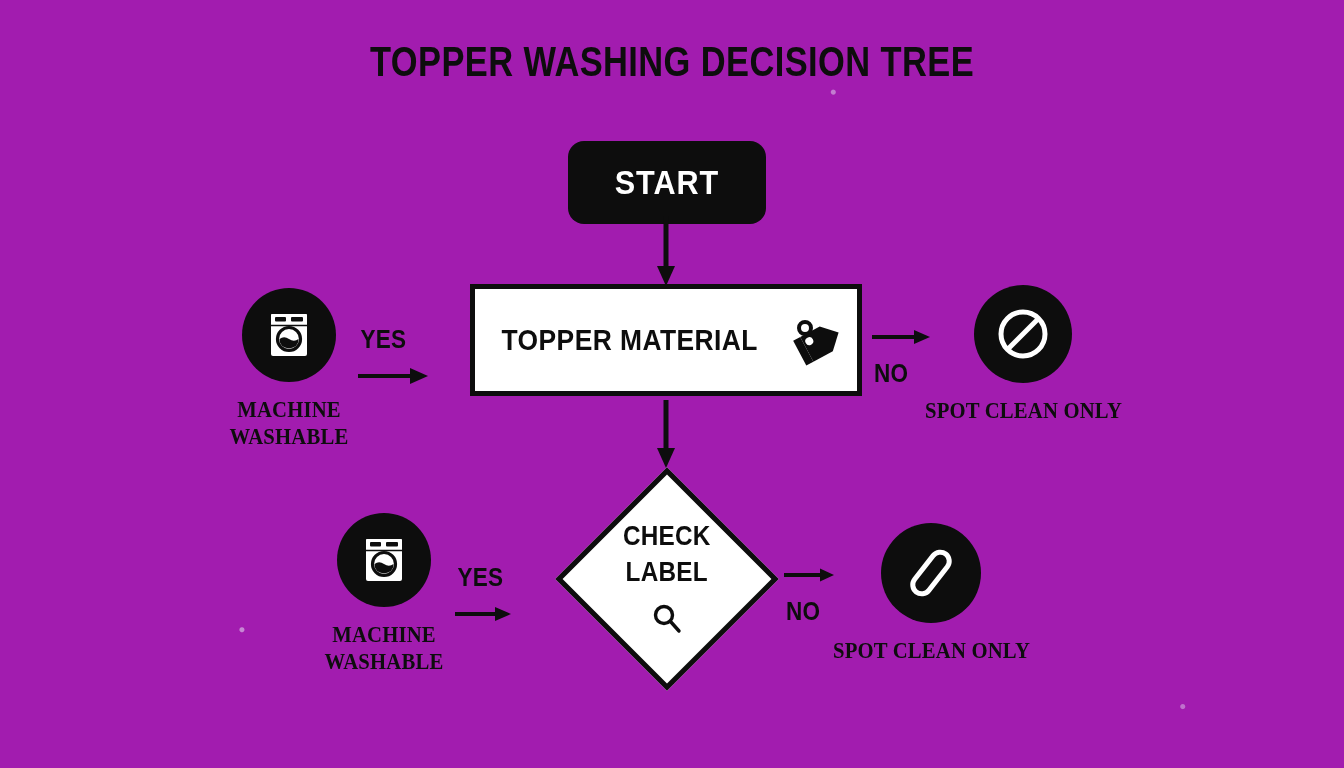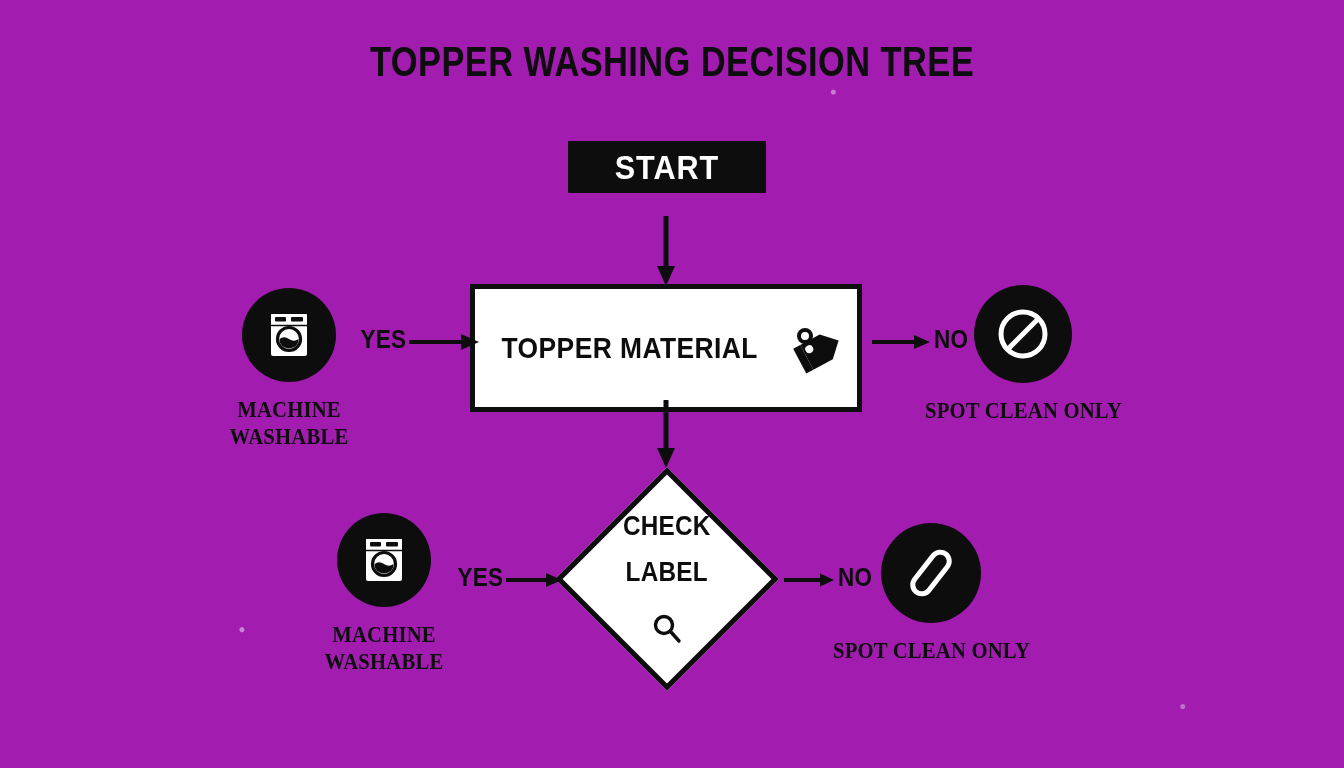--- a/index.html
+++ b/index.html
@@ -38,42 +38,42 @@
     color: #0d0d0d;
     white-space: nowrap;
   }
 
   
   .start-box {
     position: absolute;
     left: 568px;
     top: 141px;
     width: 198px;
-    height: 52px;
+    height: 83px;
     background: #0d0d0d;
-    border-radius: 1px;
+    border-radius: 16px;
     display: flex;
     align-items: center;
     justify-content: center;
   }
   .start-label {
     color: #ffffff;
     font-weight: bold;
     font-size: 34px;
     letter-spacing: 1px;
     transform: scaleX(0.9);
   }
 
   
   .rect-node {
     position: absolute;
     left: 470px;
     top: 284px;
     width: 392px;
-    height: 128px;
+    height: 112px;
     border: 5px solid #0d0d0d;
     background: #ffffff;
     box-sizing: border-box;
     display: flex;
     align-items: center;
     justify-content: center;
     gap: 16px;
   }
   .rect-label {
     font-weight: bold;
@@ -108,21 +108,21 @@
   .diamond-content {
     position: absolute;
     left: 0;
     top: 0;
     width: 100%;
     height: 100%;
     display: flex;
     flex-direction: column;
     align-items: center;
     justify-content: center;
-    gap: 16px;
+    gap: 6px;
   }
   .diamond-line {
     font-weight: bold;
     font-size: 27px;
     line-height: 1.12;
     letter-spacing: 0.3px;
     transform: scaleX(0.9);
     color: #0d0d0d;
     white-space: nowrap;
   }
@@ -155,21 +155,23 @@
     transform: scaleX(0.9);
     color: #0d0d0d;
     white-space: nowrap;
   }
   .badge-caption span { display: block; }
 
   
   .edge {
     position: absolute;
     display: flex;
-    align-items: flex-end;
+    align-items: flex-start;
+    gap: 10px;
+    flex-direction: column;
   }
   .edge-label {
     font-weight: bold;
     font-size: 25px;
     letter-spacing: 0.3px;
     transform: scaleX(0.9);
     color: #0d0d0d;
   }
   .arrow-h { display: block; }
   .arrow-v { position: absolute; }

